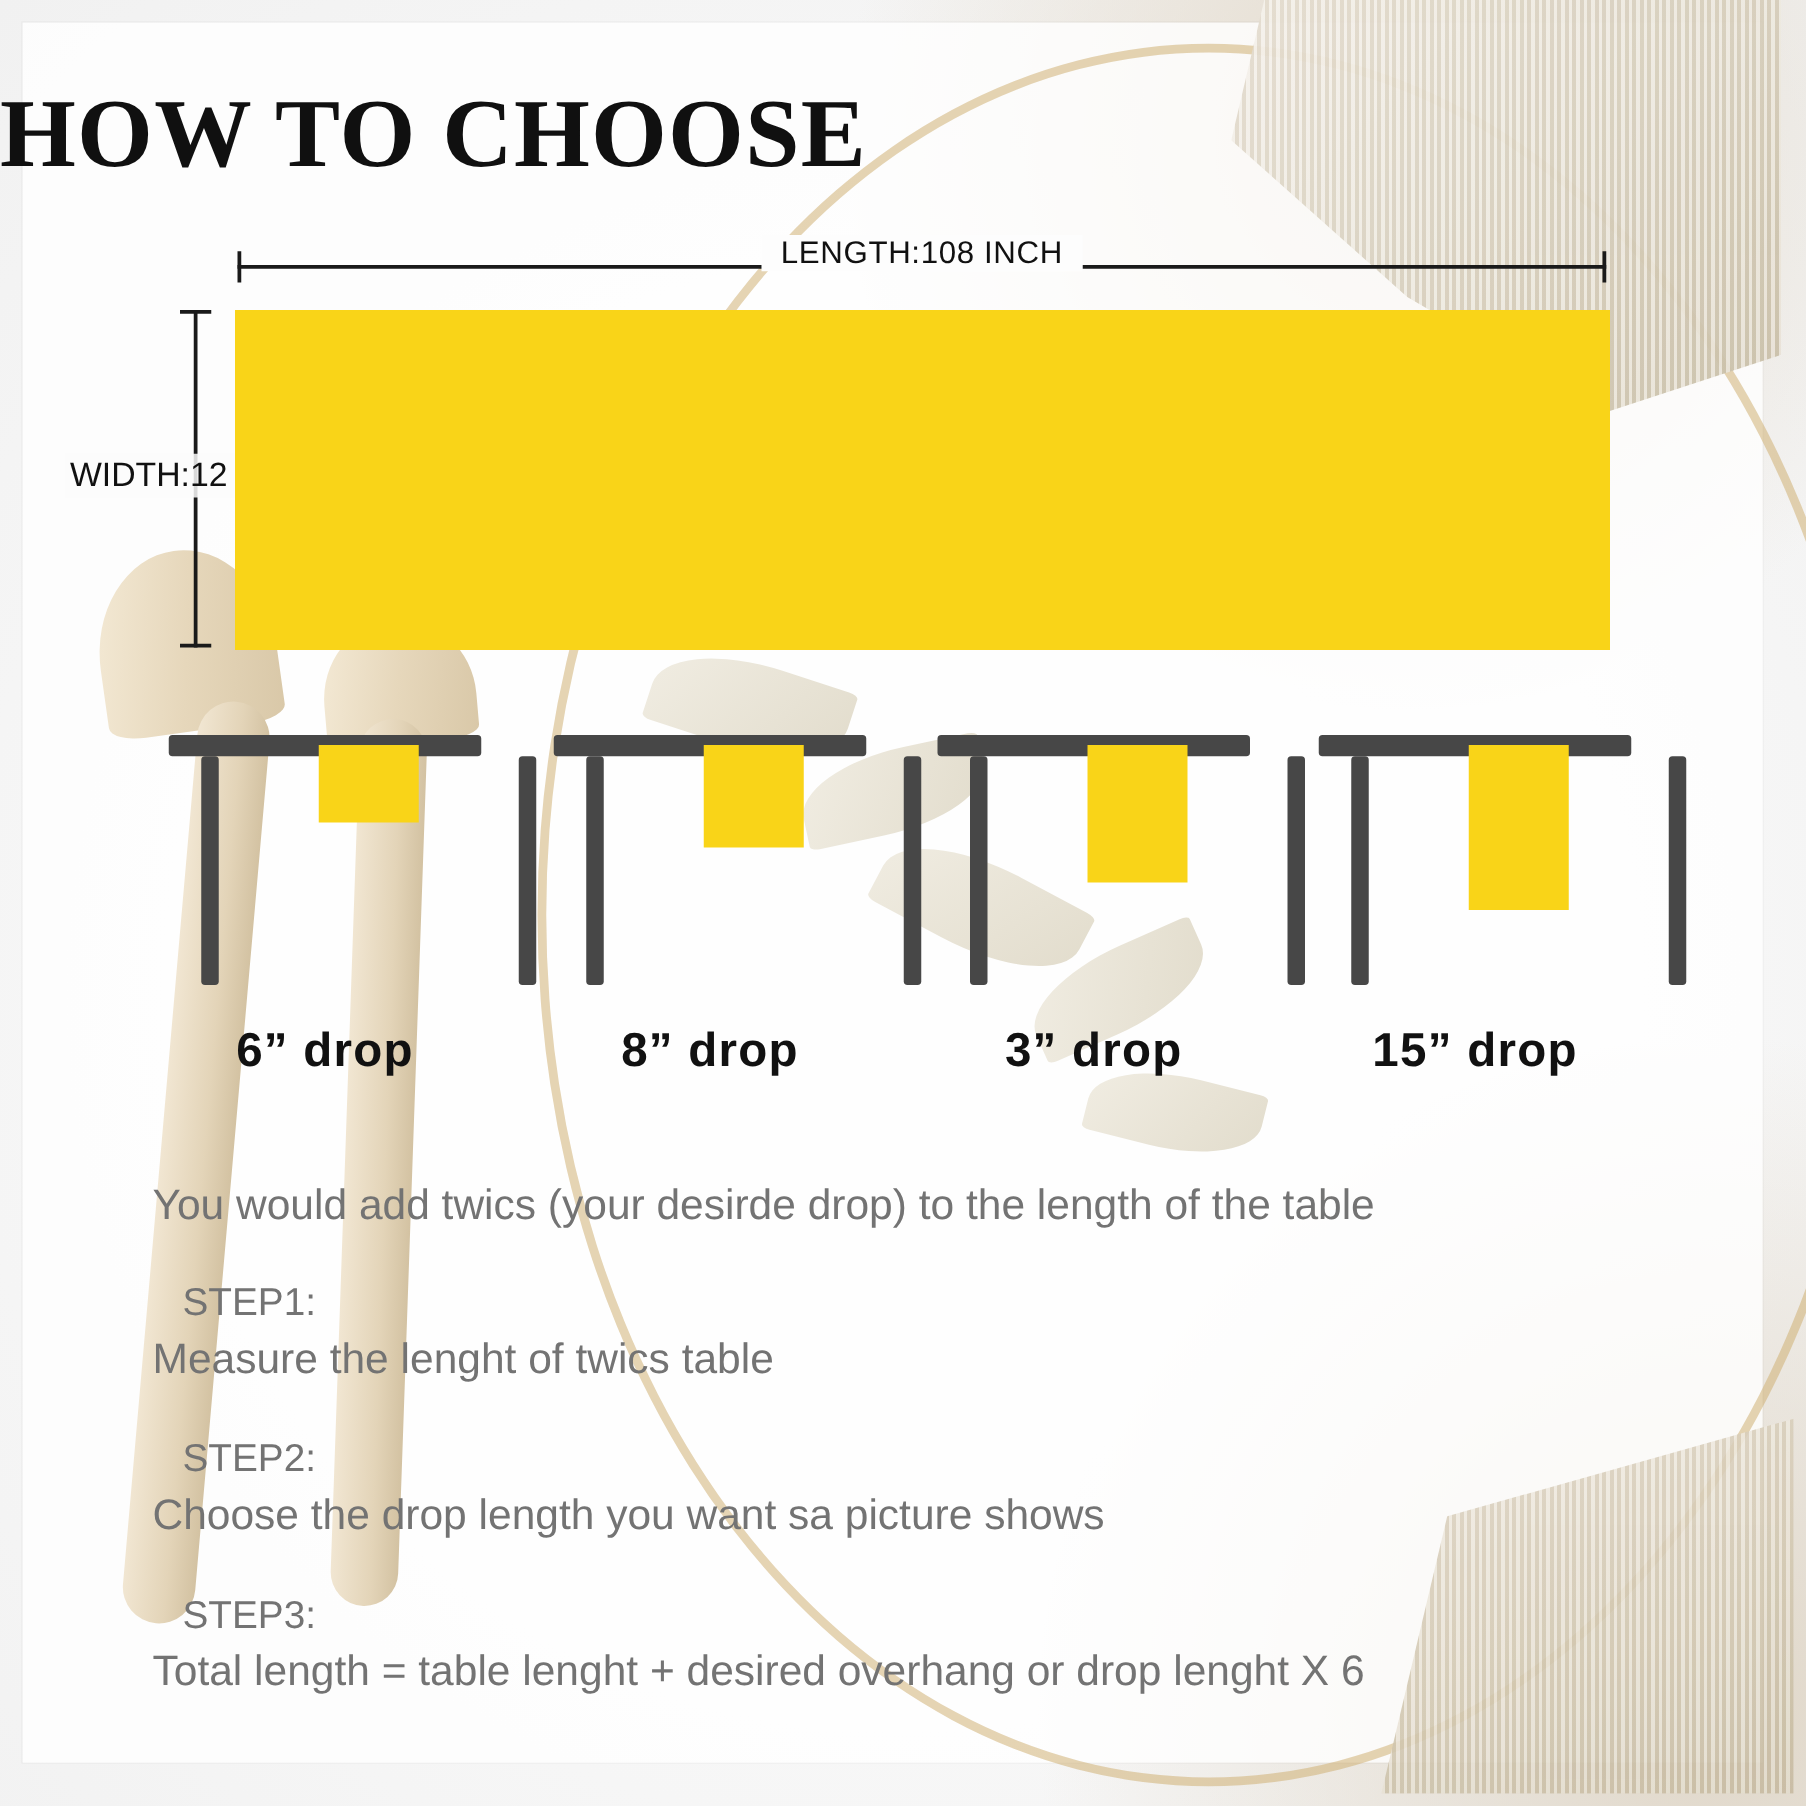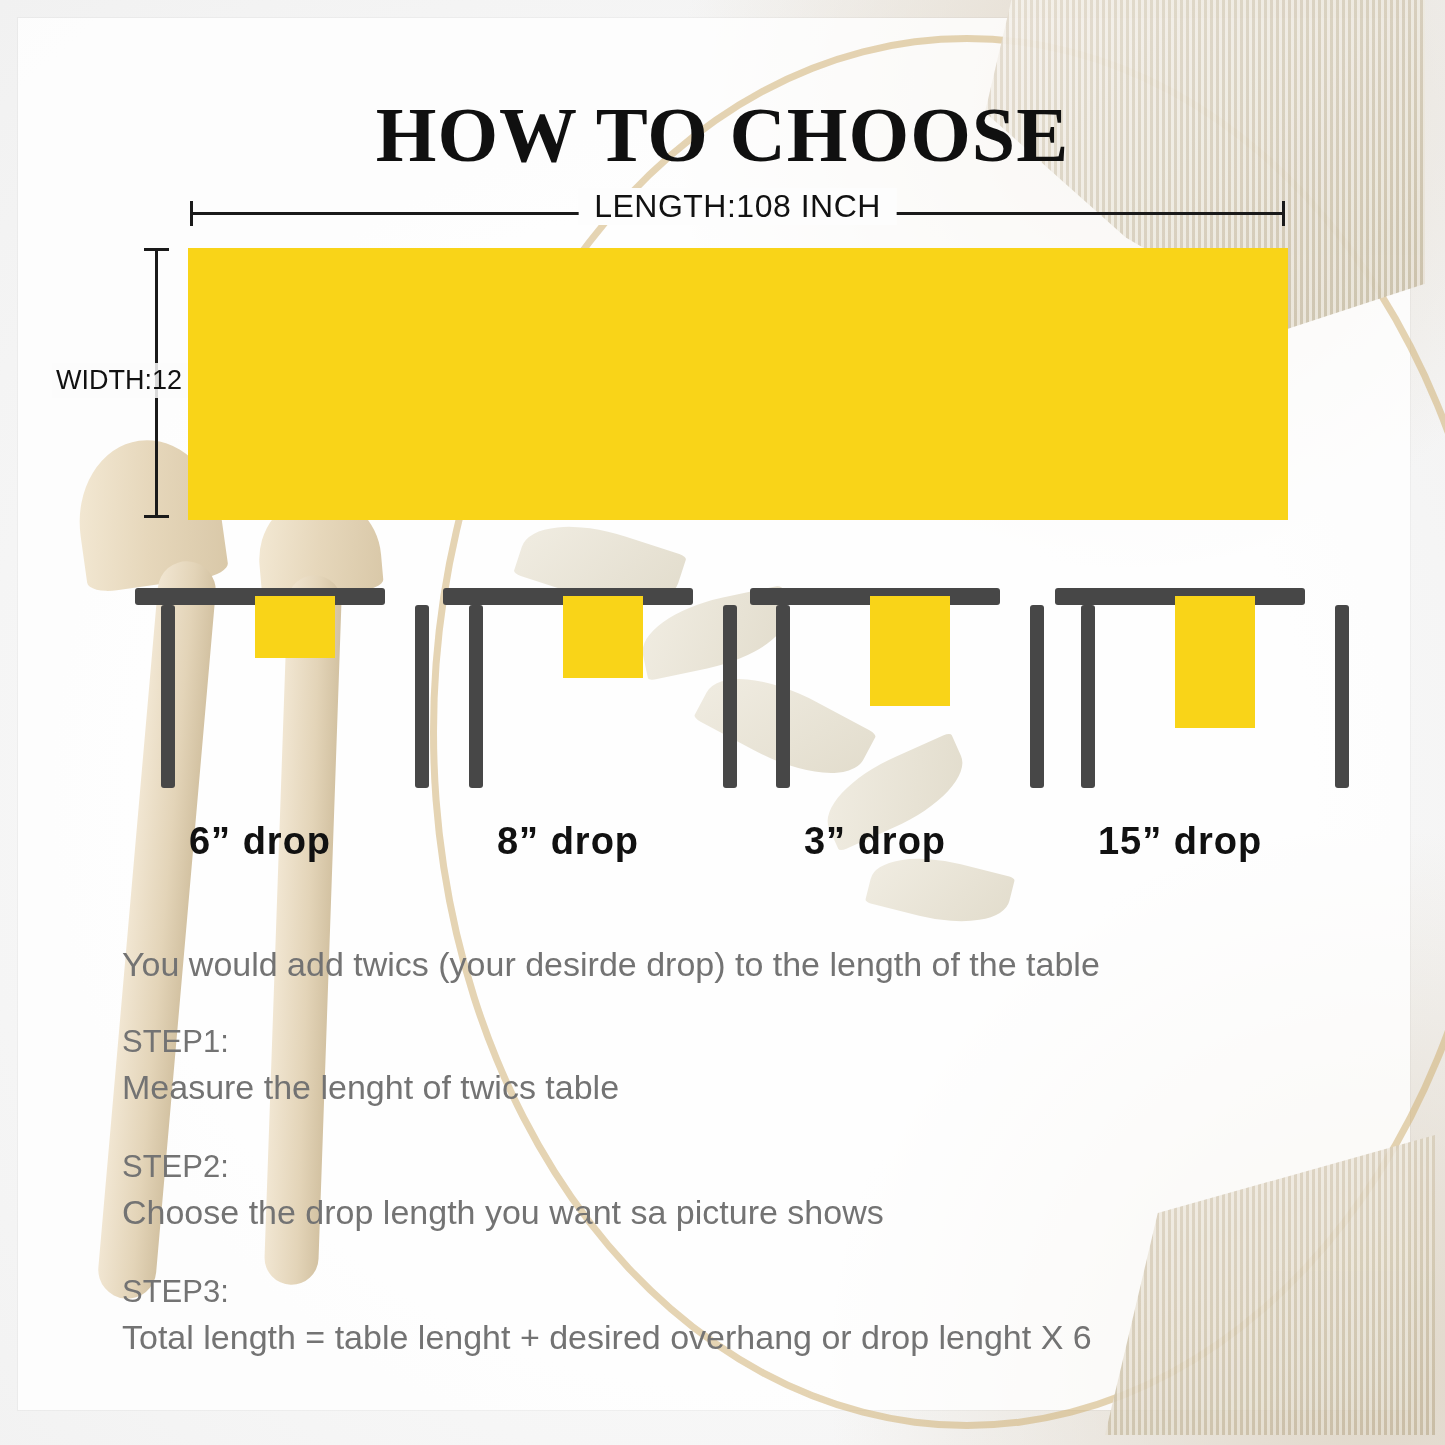--- a/index.html
+++ b/index.html
@@ -110,27 +110,25 @@
     background: linear-gradient(120deg, #f0ece1 0%, #e0dac9 100%);
     border-radius: 60% 5% 60% 5%;
     opacity: 0.95;
   }
 
   
   .title {
     position: absolute;
     left: 0; right: 0;
     top: 62px;
-    text-align: center;
     font-family: "Liberation Serif", serif;
     font-weight: bold;
     font-size: 78px;
     letter-spacing: 1px;
     color: #101010;
-    margin-top: 28px;
   }
 
   
   .len-arrow {
     position: absolute;
     left: 190px;
     top: 212px;
     width: 1095px;
     height: 2px;
   }
@@ -149,21 +147,21 @@
   }
   .len-cap.left { left: 0; }
   .len-cap.right { right: 0; }
   .len-label {
     position: absolute;
     left: 50%;
     top: -24px;
     transform: translateX(-50%);
     background: #fdfdfd;
     padding: 0 16px;
-    font-size: 32px;
+    font-size: 25px;
     letter-spacing: 0.5px;
     color: #111;
     white-space: nowrap;
   }
 
   .wid-arrow {
     position: absolute;
     left: 155px;
     top: 248px;
     width: 2px;
@@ -255,20 +253,21 @@
     color: #737373;
   }
   .lead {
     font-size: 34px;
     margin-bottom: 40px;
     white-space: nowrap;
   }
   .step-head {
     font-size: 31px;
     margin-bottom: 8px;
+    margin-left: 24px;
   }
   .step-body {
     font-size: 34px;
     margin-bottom: 42px;
     white-space: nowrap;
   }
   .step-body.last { margin-bottom: 0; }
 </style>
 </head>
 <body>

